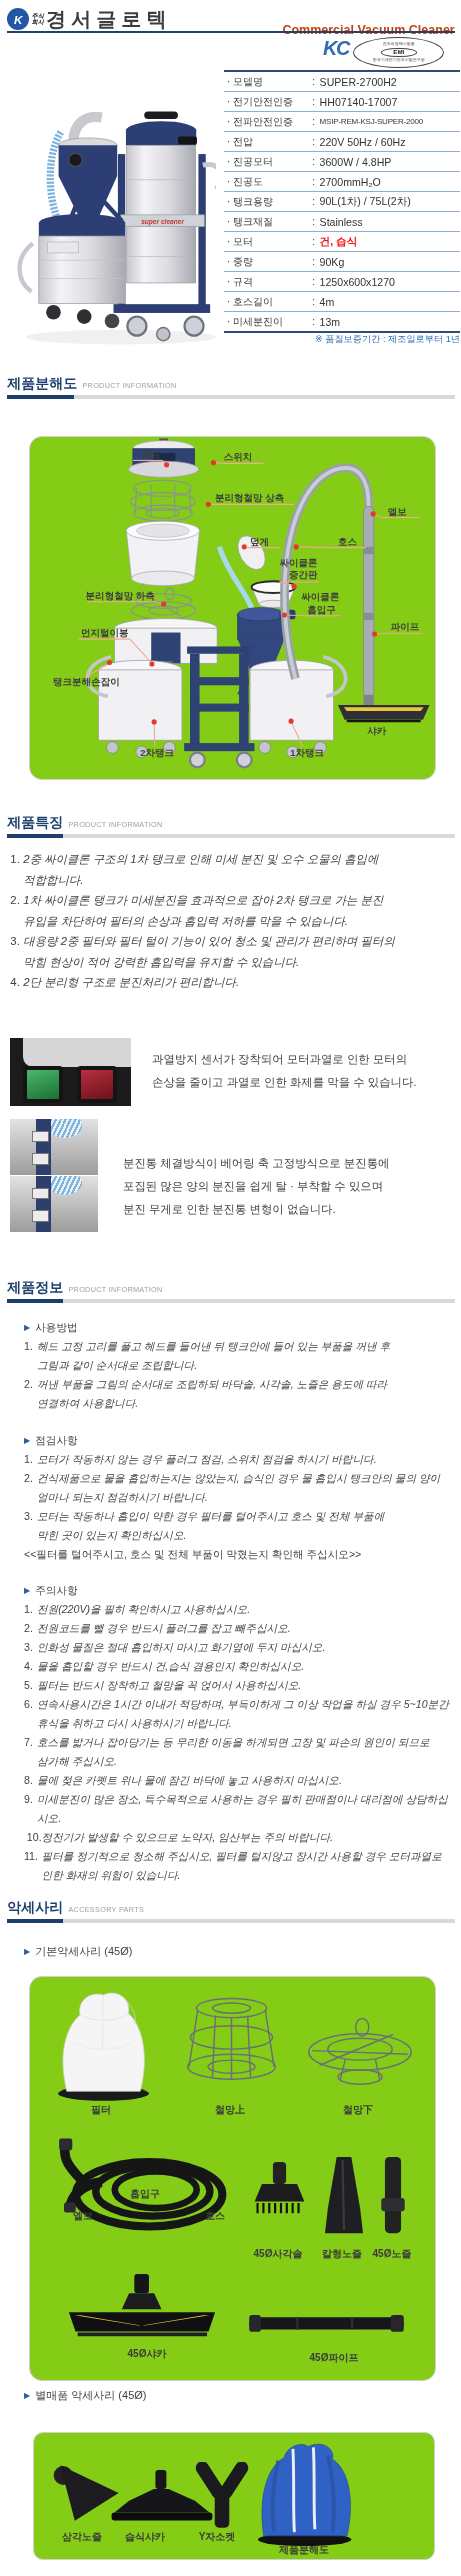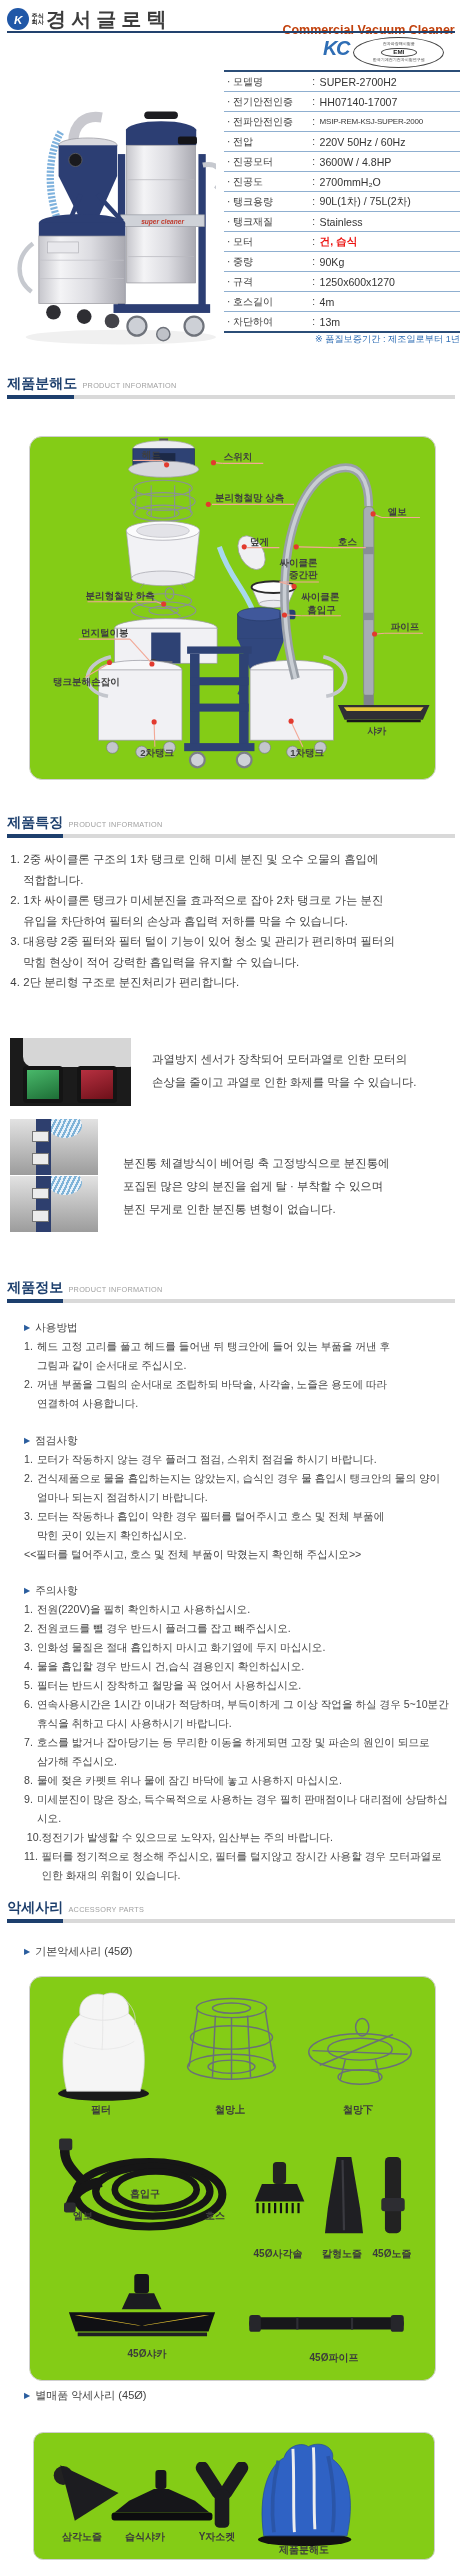--- a/index.html
+++ b/index.html
@@ -46,21 +46,21 @@
   .sec-sub{font-size:7.3px;color:#a0a0a0;margin-left:5.1px;letter-spacing:0.3px;}
   .sec-bar{height:3.7px;background:#d9d9d9;margin-top:2.2px;position:relative;}
   .sec-bar-dark{position:absolute;left:0;top:0;height:3.7px;background:#1d3f6d;}
 
   
   .round-box{position:absolute;border:1.5px solid #cfcfcf;border-radius:13px;background:#84cc16;}
 
   
   .li{display:flex;align-items:flex-start;}
   .li-num{flex:0 0 13px;}
-  .li-txt{white-space:pre-line;}
+  .li-txt{white-space:pre-line;font-style:italic;}
   .feat-list{position:absolute;left:10.3px;top:849px;width:444px;font-size:11.4px;line-height:20.5px;color:#3f3f3f;}
   .info-wrap{position:absolute;left:24px;top:1318px;width:430px;font-size:10.6px;line-height:19px;color:#444;}
   .block{margin-bottom:17.6px;}
   .sub-head{display:flex;align-items:center;color:#444;}
   .arrow-icon{color:#2a5d9e;font-size:8px;margin-right:5.1px;}
   .arrow-icon::before{content:"▶";}
   .check-note{margin-top:0;}
 
   
   .photo1{position:absolute;left:10.3px;top:1038px;width:121px;height:68px;background:#1b1b1b;overflow:hidden;}
@@ -216,21 +216,21 @@
         <span class="spec-label">규격</span>
         <span class="spec-colon">:</span>
         <span class="spec-value">1250x600x1270</span>
       </div>
     <div class="spec-row">
         <span class="spec-label">호스길이</span>
         <span class="spec-colon">:</span>
         <span class="spec-value">4m</span>
       </div>
     <div class="spec-row">
-        <span class="spec-label">차단하여</span>
+        <span class="spec-label">미세분진이</span>
         <span class="spec-colon">:</span>
         <span class="spec-value">13m</span>
       </div>
   </div>
   <div class="warranty">※ 품질보증기간 : 제조일로부터 1년</div>
 
   <div class="sec" style="top:375px;">
     <div class="sec-titleline">
       <span class="sec-title">제품분해도</span>
       <span class="sec-sub">PRODUCT INFORMATION</span>
@@ -459,21 +459,21 @@
 
   <div class="info-wrap">
     <div class="block">
       <div class="sub-head">
           <span class="arrow-icon"></span>
           <span>사용방법</span>
         </div>
       <div class="li">
           <span class="li-num">1.</span>
           <span class="li-txt">헤드 고정 고리를 풀고 헤드를 들어낸 뒤 탱크안에 들어 있는 부품을 꺼낸 후
-그림과 같이 순서대로 주십시오.</span>
+그림과 같이 순서대로 조립합니다.</span>
         </div>
       <div class="li">
           <span class="li-num">2.</span>
           <span class="li-txt">꺼낸 부품을 그림의 순서대로 조립하되 바닥솔, 사각솔, 노즐은 용도에 따라
 연결하여 사용합니다.</span>
         </div>
     </div>
     <div class="block">
       <div class="sub-head">
           <span class="arrow-icon"></span>

